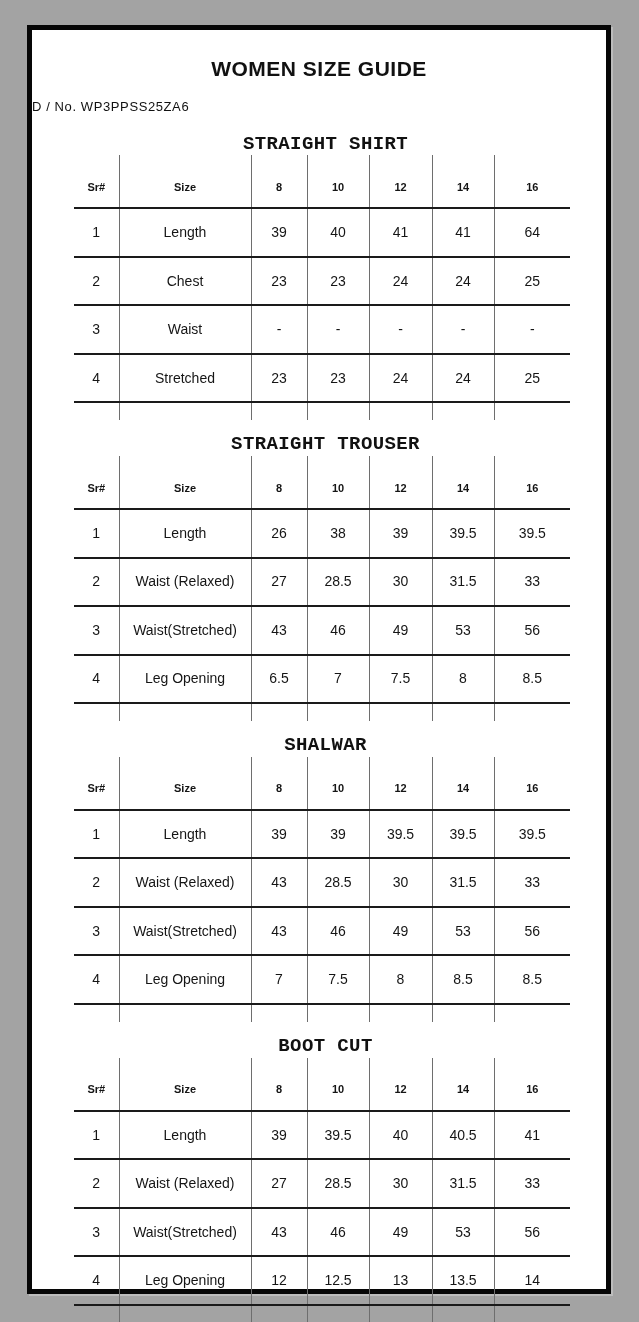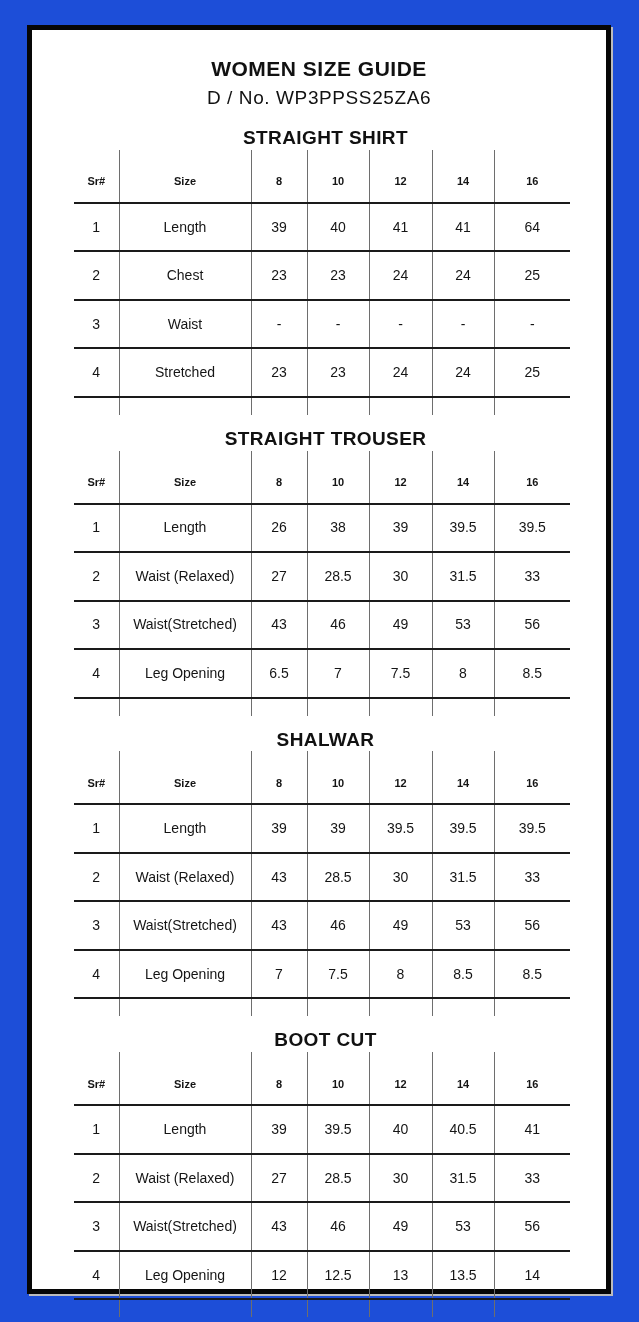--- a/index.html
+++ b/index.html
@@ -2,42 +2,42 @@
 <html><head>
 <meta charset="utf-8">
 <style>
   html, body { margin: 0; padding: 0; }
   body {
     width: 639px; height: 1322px;
     background: #ffffff;
     font-family: "Liberation Sans", "DejaVu Sans", sans-serif;
     color: #111111;
   }
-  .sheet { position: relative; width: 639px; height: 1322px; background: #1d4ed8; overflow: hidden; }
+  .sheet { position: relative; width: 639px; height: 1322px; background: #a3a3a3; overflow: hidden; }
   .frame {
     position: absolute; left: 27px; top: 25px; right: 28px; bottom: 28px;
     border: 5px solid #060606;
     box-shadow: 2px 2px 0 0 #bcbcbc;
     background: #ffffff;
     box-sizing: border-box;
   }
   .page-title {
     margin: 26px 0 0 0;
     font-size: 21px; font-weight: 700; letter-spacing: 0.5px;
     text-align: center; line-height: 1.25;
   }
   .design-no {
-    margin: 4px 0 0 0;
-    font-size: 19px; font-weight: 400; letter-spacing: 0.6px;
-    text-align: center; line-height: 1.25;
+    margin: 17px 0 0 0;
+    font-size: 13px; font-weight: 400; letter-spacing: 0.6px;
+    text-align: left; line-height: 1.25;
   }
   .section-title {
     margin: 13px 0 0 13px;
     font-size: 19px; font-weight: 700; letter-spacing: 0.4px;
-    text-align: center; line-height: 1.2;
+    text-align: center; line-height: 1.2; font-family: Liberation Mono, monospace;
   }
   .section-title.first { margin-top: 17px; }
   table.grid {
     border-collapse: collapse; table-layout: fixed;
     width: 496px; margin-left: 42px;
   }
   table.grid col.c-sr   { width: 45px; }
   table.grid col.c-size { width: 132px; }
   table.grid col.c-s8   { width: 56px; }
   table.grid col.c-s10  { width: 62px; }

